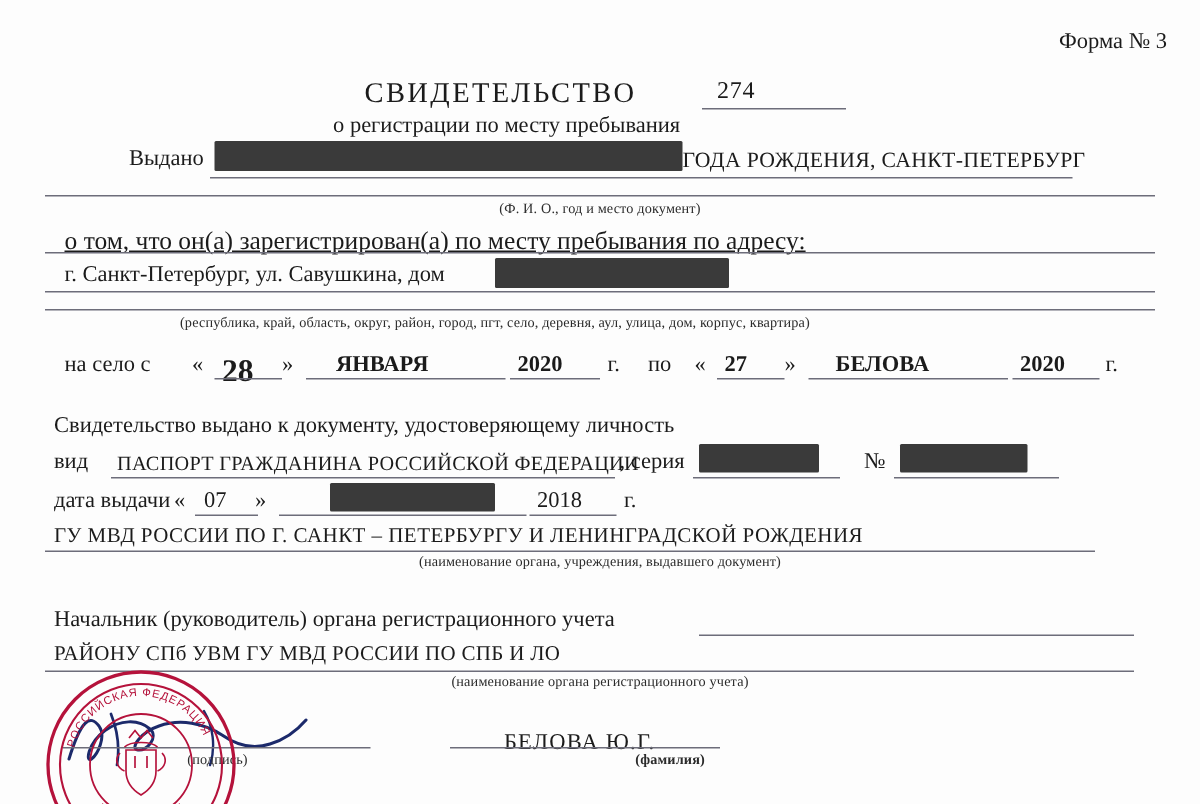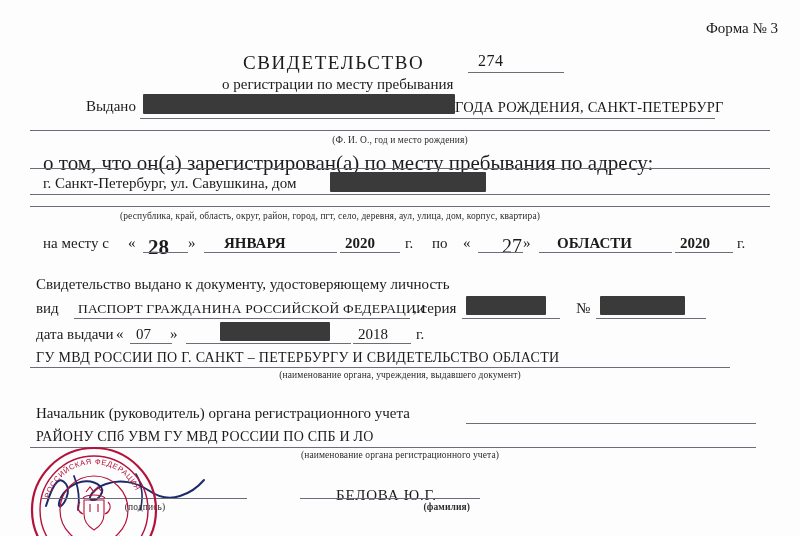--- a/index.html
+++ b/index.html
@@ -67,40 +67,41 @@
     top: 99px; left: 455px;
     font-size: 14.5px;
     letter-spacing: 0.2px;
   }
   #fio-caption {
     top: 135px; left: 0; width: 800px;
     text-align: center;
   }
   #about-line {
     top: 151px; left: 43px;
-    font-size: 21px;
+    font-size: 17px;
+    text-decoration: underline;
   }
   #address-line {
     top: 175px; left: 43px;
     font-size: 15px;
   }
   #addr-caption {
     top: 211px; left: 0; width: 660px;
     text-align: center;
   }
   #term-from-label { top: 235px; left: 43px; font-size: 15px; }
   #q1 { top: 235px; left: 128px; font-size: 15px; }
   #day-from { top: 235px; left: 148px; font-size: 21px; font-weight: bold; }
   #q2 { top: 235px; left: 188px; font-size: 15px; }
   #month-from { top: 235px; left: 224px; font-size: 15px; font-weight: bold; }
   #year-from { top: 235px; left: 345px; font-size: 15px; font-weight: bold; }
   #g1 { top: 235px; left: 405px; font-size: 15px; }
   #po { top: 235px; left: 432px; font-size: 15px; }
   #q3 { top: 235px; left: 463px; font-size: 15px; }
-  #day-to { top: 235px; left: 502px; font-size: 20px; font-weight: normal; }
+  #day-to { top: 235px; left: 483px; font-size: 15px; font-weight: bold; }
   #q4 { top: 235px; left: 523px; font-size: 15px; }
   #month-to { top: 235px; left: 557px; font-size: 15px; font-weight: bold; }
   #year-to { top: 235px; left: 680px; font-size: 15px; font-weight: bold; }
   #g2 { top: 235px; left: 737px; font-size: 15px; }
 
   #doc-intro { top: 276px; left: 36px; font-size: 15px; }
   #vid-label { top: 300px; left: 36px; font-size: 15px; }
   #vid-value { top: 301px; left: 78px; font-size: 13.5px; letter-spacing: 0.2px; }
   #seria-label { top: 300px; left: 413px; font-size: 15px; }
   #num-label { top: 300px; left: 576px; font-size: 15px; }
@@ -144,47 +145,47 @@
   <div class="txt" id="cert-number">274</div>
   <div class="line" style="top:72px; left:468px; width:96px;"></div>
   <div class="txt" id="cert-subtitle">о регистрации по месту пребывания</div>
 
   <div class="txt" id="issued-label">Выдано</div>
   <div class="redact" style="top:94px; left:143px; width:312px; height:20px;"></div>
   <div class="txt" id="birth-city">ГОДА РОЖДЕНИЯ, САНКТ-ПЕТЕРБУРГ</div>
   <div class="line" style="top:118px; left:140px; width:575px;"></div>
 
   <div class="line" style="top:130px; left:30px; width:740px;"></div>
-  <div class="txt small-caption" id="fio-caption">(Ф. И. О., год и место рождения)</div>
+  <div class="txt small-caption" id="fio-caption">(Ф. И. О., год и место документ)</div>
 
   <div class="txt" id="about-line">о том, что он(а) зарегистрирован(а) по месту пребывания по адресу:</div>
   <div class="line" style="top:168px; left:30px; width:740px;"></div>
 
   <div class="txt" id="address-line">г. Санкт-Петербург, ул. Савушкина, дом</div>
   <div class="redact" style="top:172px; left:330px; width:156px; height:20px;"></div>
   <div class="line" style="top:194px; left:30px; width:740px;"></div>
   <div class="line" style="top:206px; left:30px; width:740px;"></div>
   <div class="txt small-caption" id="addr-caption">(республика, край, область, округ, район, город, пгт, село, деревня, аул, улица, дом, корпус, квартира)</div>
 
-  <div class="txt" id="term-from-label">на месту с</div>
+  <div class="txt" id="term-from-label">на село с</div>
   <div class="txt" id="q1">«</div>
   <div class="txt" id="day-from">28</div>
   <div class="line" style="top:252px; left:143px; width:45px;"></div>
   <div class="txt" id="q2">»</div>
   <div class="txt" id="month-from">ЯНВАРЯ</div>
   <div class="line" style="top:252px; left:204px; width:133px;"></div>
   <div class="txt" id="year-from">2020</div>
   <div class="line" style="top:252px; left:340px; width:60px;"></div>
   <div class="txt" id="g1">г.</div>
   <div class="txt" id="po">по</div>
   <div class="txt" id="q3">«</div>
   <div class="txt" id="day-to">27</div>
   <div class="line" style="top:252px; left:478px; width:45px;"></div>
   <div class="txt" id="q4">»</div>
-  <div class="txt" id="month-to">ОБЛАСТИ</div>
+  <div class="txt" id="month-to">БЕЛОВА</div>
   <div class="line" style="top:252px; left:539px; width:133px;"></div>
   <div class="txt" id="year-to">2020</div>
   <div class="line" style="top:252px; left:675px; width:58px;"></div>
   <div class="txt" id="g2">г.</div>
 
   <div class="txt" id="doc-intro">Свидетельство выдано к документу, удостоверяющему личность</div>
 
   <div class="txt" id="vid-label">вид</div>
   <div class="txt" id="vid-value">ПАСПОРТ ГРАЖДАНИНА РОССИЙСКОЙ ФЕДЕРАЦИИ</div>
   <div class="line" style="top:318px; left:74px; width:336px;"></div>
@@ -199,21 +200,21 @@
   <div class="txt" id="q5">«</div>
   <div class="txt" id="issue-day">07</div>
   <div class="line" style="top:343px; left:130px; width:42px;"></div>
   <div class="txt" id="q6">»</div>
   <div class="redact" style="top:322px; left:220px; width:110px; height:19px;"></div>
   <div class="line" style="top:343px; left:186px; width:165px;"></div>
   <div class="txt" id="issue-year">2018</div>
   <div class="line" style="top:343px; left:353px; width:58px;"></div>
   <div class="txt" id="g3">г.</div>
 
-  <div class="txt" id="authority">ГУ  МВД  РОССИИ  ПО  Г. САНКТ – ПЕТЕРБУРГУ  И  СВИДЕТЕЛЬСТВО ОБЛАСТИ</div>
+  <div class="txt" id="authority">ГУ  МВД  РОССИИ  ПО  Г. САНКТ – ПЕТЕРБУРГУ  И  ЛЕНИНГРАДСКОЙ РОЖДЕНИЯ</div>
   <div class="line" style="top:367px; left:30px; width:700px;"></div>
   <div class="txt small-caption" id="authority-caption">(наименование органа, учреждения, выдавшего документ)</div>
 
   <div class="txt" id="chief-label">Начальник (руководитель) органа регистрационного учета</div>
   <div class="line" style="top:423px; left:466px; width:290px;"></div>
   <div class="txt" id="chief-org-2">РАЙОНУ СПб УВМ  ГУ  МВД  РОССИИ  ПО СПБ  И  ЛО</div>
   <div class="line" style="top:447px; left:30px; width:726px;"></div>
   <div class="txt small-caption" id="reg-caption">(наименование органа регистрационного учета)</div>
 
   <svg class="abs" id="signature" viewBox="0 0 170 46">

